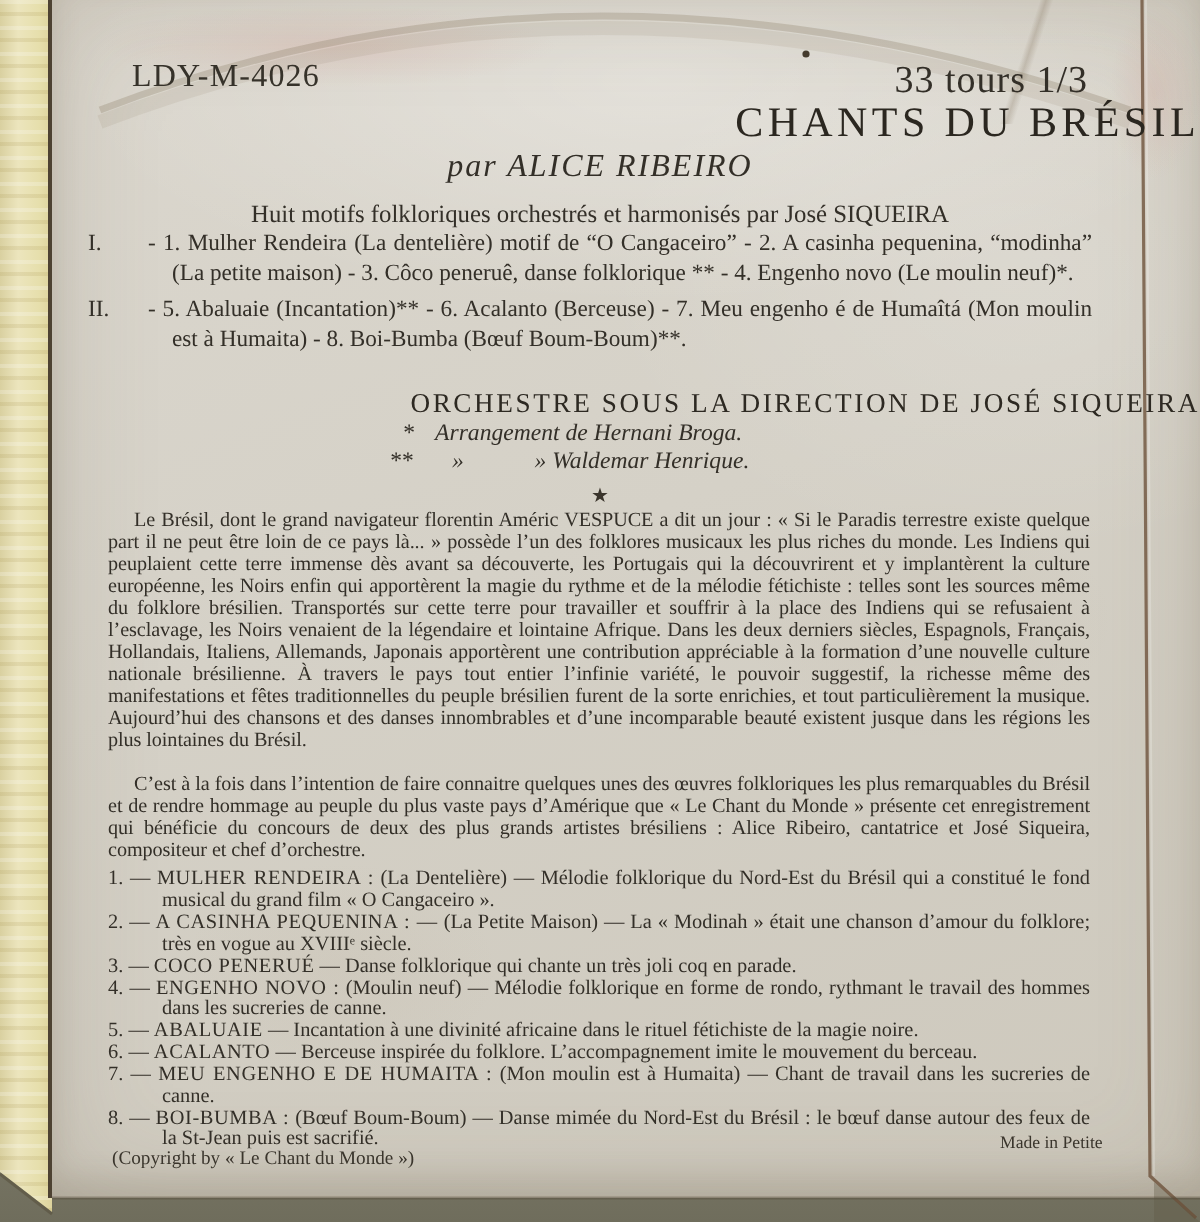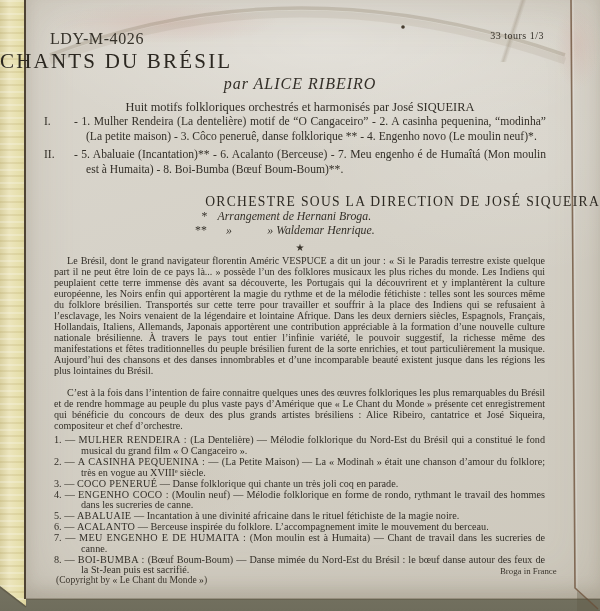--- a/index.html
+++ b/index.html
@@ -24,23 +24,23 @@
   .s1{left:50px;top:2px;width:230px;height:42px;background:radial-gradient(ellipse at center,rgba(201,122,110,.17),rgba(201,122,110,0) 70%);}
   .s2{left:555px;top:4px;width:45px;height:85px;background:radial-gradient(ellipse at center,rgba(201,122,110,.15),rgba(201,122,110,0) 72%);}
   .s3{left:368px;top:250px;width:190px;height:120px;background:radial-gradient(ellipse at center,rgba(170,148,118,.08),rgba(170,148,118,0) 70%);}
   .s4{left:90px;top:430px;width:160px;height:110px;background:radial-gradient(ellipse at center,rgba(170,148,118,.07),rgba(170,148,118,0) 70%);}
   .crease-tr{position:absolute;left:492px;top:0;width:42px;height:62px;
              background:linear-gradient(108deg,rgba(0,0,0,0) 45%,rgba(128,112,90,.28) 50%,rgba(0,0,0,0) 56%);}
   .decor{position:absolute;left:0;top:0;z-index:3;}
   
   .content{position:absolute;inset:0;z-index:5;color:#332f28;}
   .content .abs{position:absolute;}
-  .catalog{left:50px;top:30px;font-size:16px;letter-spacing:.6px;color:#36322a;text-align:right;}
-  .speed{right:56px;top:30px;font-size:10px;letter-spacing:.5px;}
-  .title{left:0;right:0;top:49px;text-align:left;font-size:21px;letter-spacing:2.2px;color:#2b2720;}
+  .catalog{left:66px;top:30px;font-size:16px;letter-spacing:.6px;color:#36322a;text-align:right;}
+  .speed{right:56px;top:30px;font-size:19px;letter-spacing:.5px;}
+  .title{left:0;right:0;top:49px;text-align:right;font-size:21px;letter-spacing:2.2px;color:#2b2720;}
   .byline{left:0;right:0;top:75px;text-align:center;font-size:16px;font-style:italic;letter-spacing:1px;}
   .tagline{left:0;right:0;top:100px;text-align:center;font-size:12.4px;}
   .tracklist{left:44px;top:115px;width:502px;font-size:11.6px;line-height:14.6px;}
   .side{position:relative;}
   .side + .side{margin-top:4px;}
   .numeral{position:absolute;left:0;top:0;}
   .side-text{display:block;margin-left:30px;padding-left:12px;text-indent:-12px;text-align:justify;}
   .it{}
   .orchestra{left:0;right:0;top:194px;text-align:right;font-size:13.6px;letter-spacing:1.3px;color:#2d2922;}
   .arr{left:188px;top:210px;font-size:11.8px;line-height:13.6px;text-align:center;}
@@ -114,25 +114,25 @@
     <div class="abs text-col">
       <div class="paras">
         <p><span>Le Brésil, dont le grand navigateur florentin </span><span class="it">Améric VESPUCE</span><span> a dit un jour : « Si le Paradis terrestre existe quelque part il ne peut être loin de ce pays là... » possède l’un des folklores musicaux les plus riches du monde. Les Indiens qui peuplaient cette terre immense dès avant sa découverte, les Portugais qui la découvrirent et y implantèrent la culture européenne, les Noirs enfin qui apportèrent la magie du rythme et de la mélodie fétichiste : telles sont les sources même du folklore brésilien. Transportés sur cette terre pour travailler et souffrir à la place des Indiens qui se refusaient à l’esclavage, les Noirs venaient de la légendaire et lointaine Afrique. Dans les deux derniers siècles, Espagnols, Français, Hollandais, Italiens, Allemands, Japonais apportèrent une contribution appréciable à la formation d’une nouvelle culture nationale brésilienne. À travers le pays tout entier l’infinie variété, le pouvoir suggestif, la richesse même des manifestations et fêtes traditionnelles du peuple brésilien furent de la sorte enrichies, et tout particulièrement la musique. Aujourd’hui des chansons et des danses innombrables et d’une incomparable beauté existent jusque dans les régions les plus lointaines du Brésil.</span></p>
         <p>C’est à la fois dans l’intention de faire connaitre quelques unes des œuvres folkloriques les plus remarquables du Brésil et de rendre hommage au peuple du plus vaste pays d’Amérique que « Le Chant du Monde » présente cet enregistrement qui bénéficie du concours de deux des plus grands artistes brésiliens : Alice Ribeiro, cantatrice et José Siqueira, compositeur et chef d’orchestre.</p>
       </div>
 
       <div class="notes">
         <div class="note"><span class="num">1. —</span> <span class="it">MULHER RENDEIRA :</span> <span>(La Dentelière) — Mélodie folklorique du Nord-Est du Brésil qui a constitué le fond musical du grand film « O Cangaceiro ».</span></div>
         <div class="note"><span class="num">2. —</span> <span class="it">A CASINHA PEQUENINA : —</span> <span>(La Petite Maison) — La « Modinah » était une chanson d’amour du folklore; très en vogue au XVIIIᵉ siècle.</span></div>
         <div class="note"><span class="num">3. —</span> <span class="it">COCO PENERUÉ</span> <span>— Danse folklorique qui chante un très joli coq en parade.</span></div>
-        <div class="note"><span class="num">4. —</span> <span class="it">ENGENHO COCO :</span> <span>(Moulin neuf) — Mélodie folklorique en forme de rondo, rythmant le travail des hommes dans les sucreries de canne.</span></div>
+        <div class="note"><span class="num">4. —</span> <span class="it">ENGENHO NOVO :</span> <span>(Moulin neuf) — Mélodie folklorique en forme de rondo, rythmant le travail des hommes dans les sucreries de canne.</span></div>
         <div class="note"><span class="num">5. —</span> <span class="it">ABALUAIE</span> <span>— Incantation à une divinité africaine dans le rituel fétichiste de la magie noire.</span></div>
         <div class="note"><span class="num">6. —</span> <span class="it">ACALANTO</span> <span>— Berceuse inspirée du folklore. L’accompagnement imite le mouvement du berceau.</span></div>
         <div class="note"><span class="num">7. —</span> <span class="it">MEU ENGENHO E DE HUMAITA :</span> <span>(Mon moulin est à Humaita) — Chant de travail dans les sucreries de canne.</span></div>
         <div class="note"><span class="num">8. —</span> <span class="it">BOI-BUMBA :</span> <span>(Bœuf Boum-Boum) — Danse mimée du Nord-Est du Brésil : le bœuf danse autour des feux de la St-Jean puis est sacrifié.</span></div>
       </div>
     </div>
 
     <div class="abs copyright">(Copyright by « Le Chant du Monde »)</div>
-    <div class="abs madein">Broga in France</div>
+    <div class="abs madein">Made in Petite</div>
 
   </div>
 </div>
 
 </body></html>

